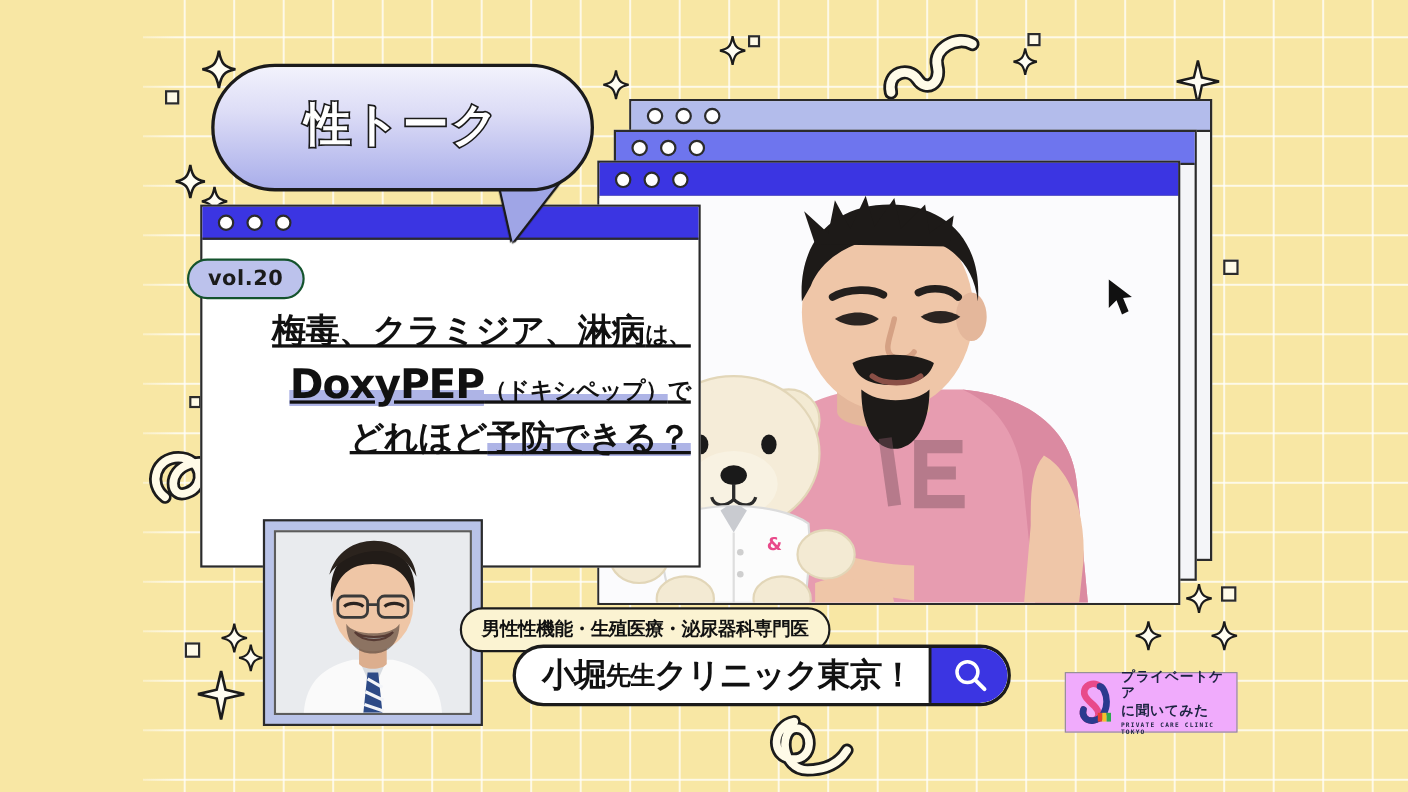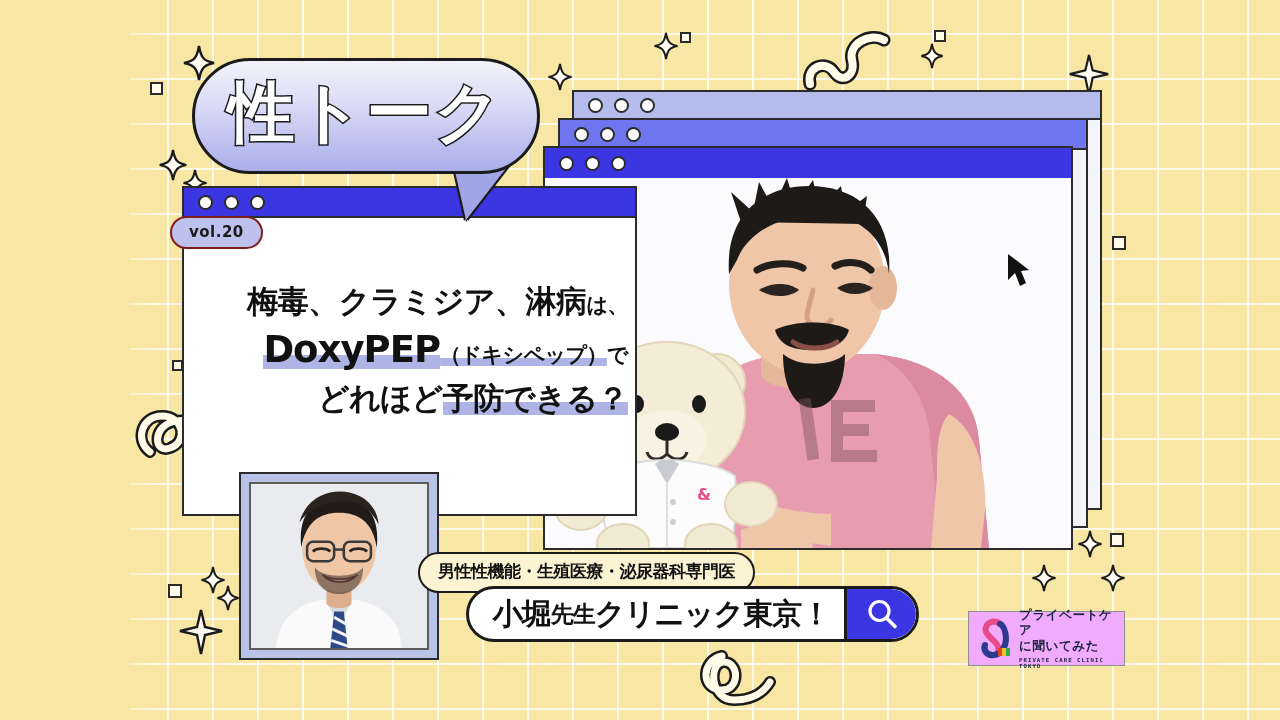--- a/index.html
+++ b/index.html
@@ -47,21 +47,21 @@
     width: 348px; height: 116px;
     border: 3px solid #1b1b1b;
     border-radius: 58px;
     background: linear-gradient(180deg, #F2F2FC 0%, #DCDCF6 38%, #A9AEEA 100%);
     display: flex; align-items: center; justify-content: center;
     z-index: 30;
   }
   .bubble-text {
     font-family: "DejaVu Sans", sans-serif;
     font-weight: 700;
-    font-size: 66px;
+    font-size: 42px;
     line-height: 1;
     color: #ffffff;
     letter-spacing: 2px;
     -webkit-text-stroke: 3px #1b1b1b;
     paint-order: stroke fill;
     text-shadow: 0 0 0 #1b1b1b;
     transform: translateY(-3px);
   }
   .bubble-tail {
     position: absolute;
@@ -98,38 +98,38 @@
   #win-main {
     position: absolute; left: 182px; top: 186px;
     width: 455px; height: 330px;
     border: 2px solid #2b2b2b; background: #ffffff;
     z-index: 20;
   }
   #win-main .win-bar { height: 30px; background: #3B35E2; }
 
   
   .vol-badge {
-    position: absolute; left: 170px; top: 216px;
+    position: absolute; left: 170px; top: 235px;
     padding: 5px 17px 6px;
-    border: 2px solid #7f1d1d; border-radius: 22px;
+    border: 2px solid #14532d; border-radius: 22px;
     background: #BCC2EC;
     font-family: "DejaVu Sans", sans-serif;
-    font-weight: 700; font-size: 15px; color: #1b1b1b;
+    font-weight: 700; font-size: 19px; color: #1b1b1b;
     letter-spacing: 0.5px;
     z-index: 24;
   }
 
   
   .headline {
     position: absolute; left: 196px; top: 282px; width: 432px;
     z-index: 23; text-align: right;
     font-family: "DejaVu Sans", sans-serif;
     color: #111111;
   }
-  .hl-line { position: relative; line-height: 1.28; white-space: nowrap; }
+  .hl-line { position: relative; line-height: 1.28; white-space: nowrap; text-decoration: underline; }
   .hl1 { font-size: 31px; font-weight: 700; letter-spacing: -0.5px; }
   .hl2 { font-size: 31px; font-weight: 700; letter-spacing: -0.5px; margin-top: 4px; }
   .hl3 { font-size: 31px; font-weight: 700; letter-spacing: -0.5px; margin-top: 6px; }
   .sm { font-size: 21px; font-weight: 700; }
   .big { font-size: 37px; font-weight: 700; letter-spacing: -1px; }
   .hilite {
     background: linear-gradient(transparent 62%, #AEB4E6 62%, #AEB4E6 96%, transparent 96%);
     border-radius: 3px;
   }
 

